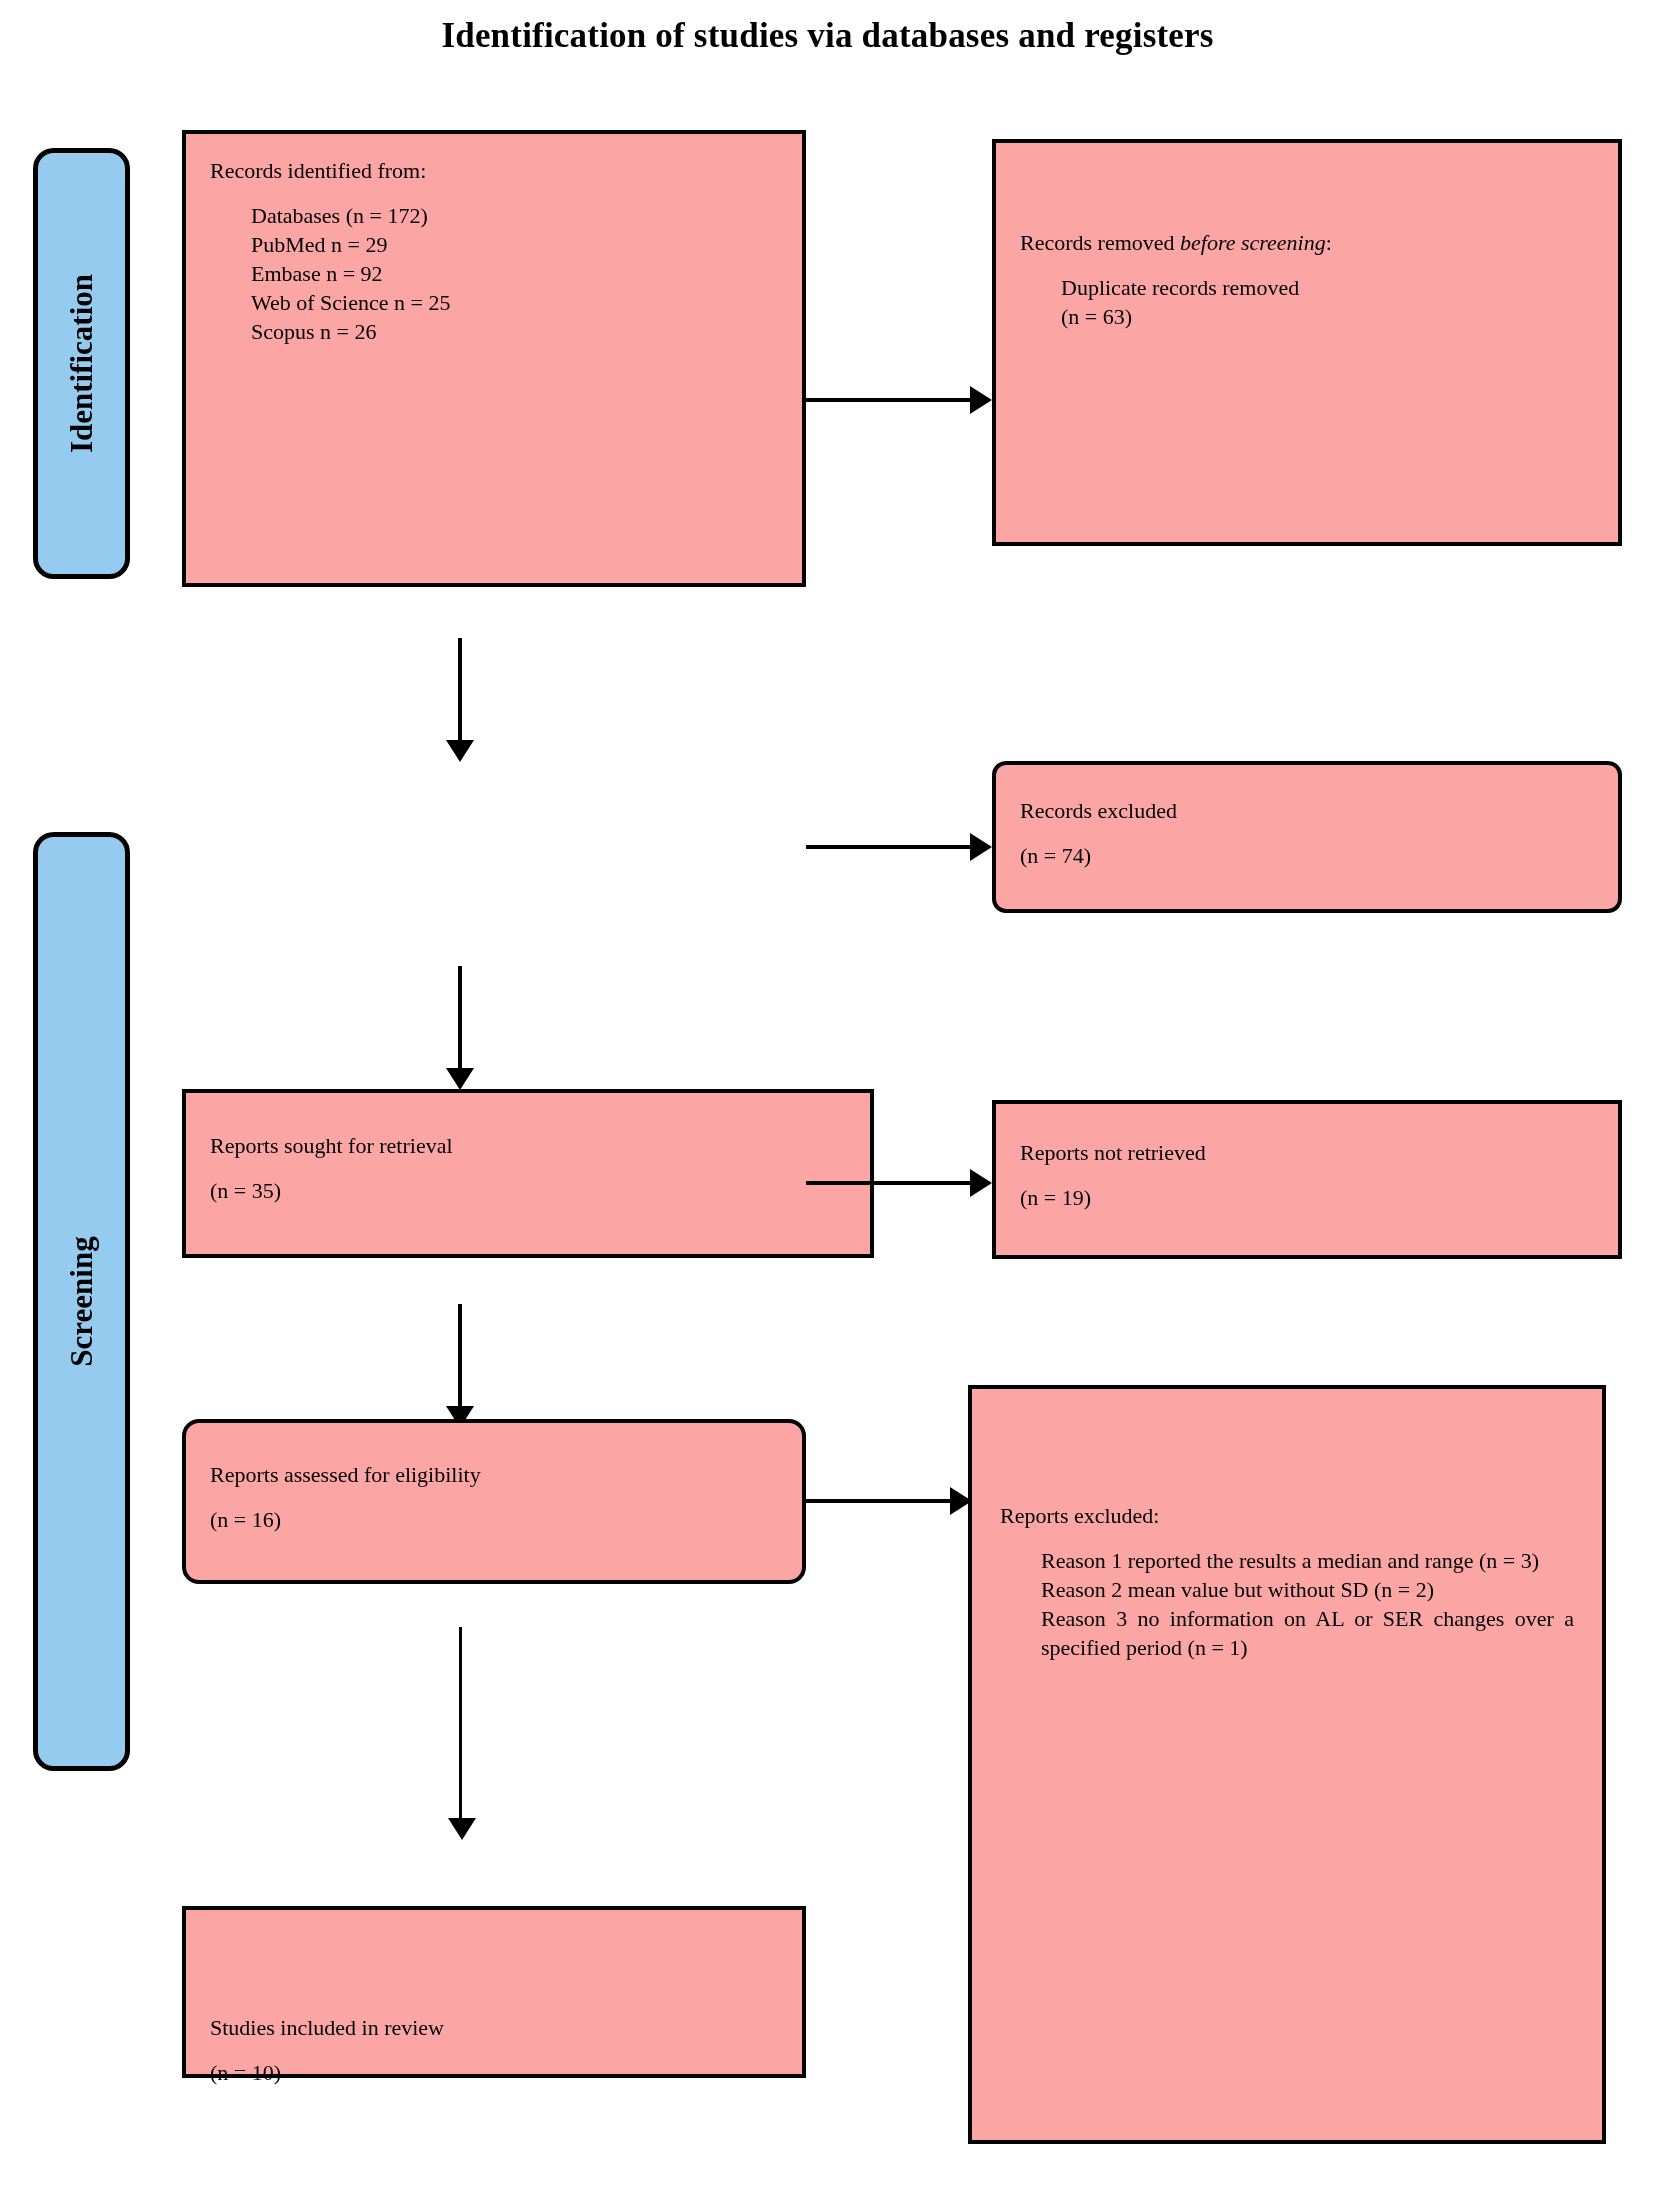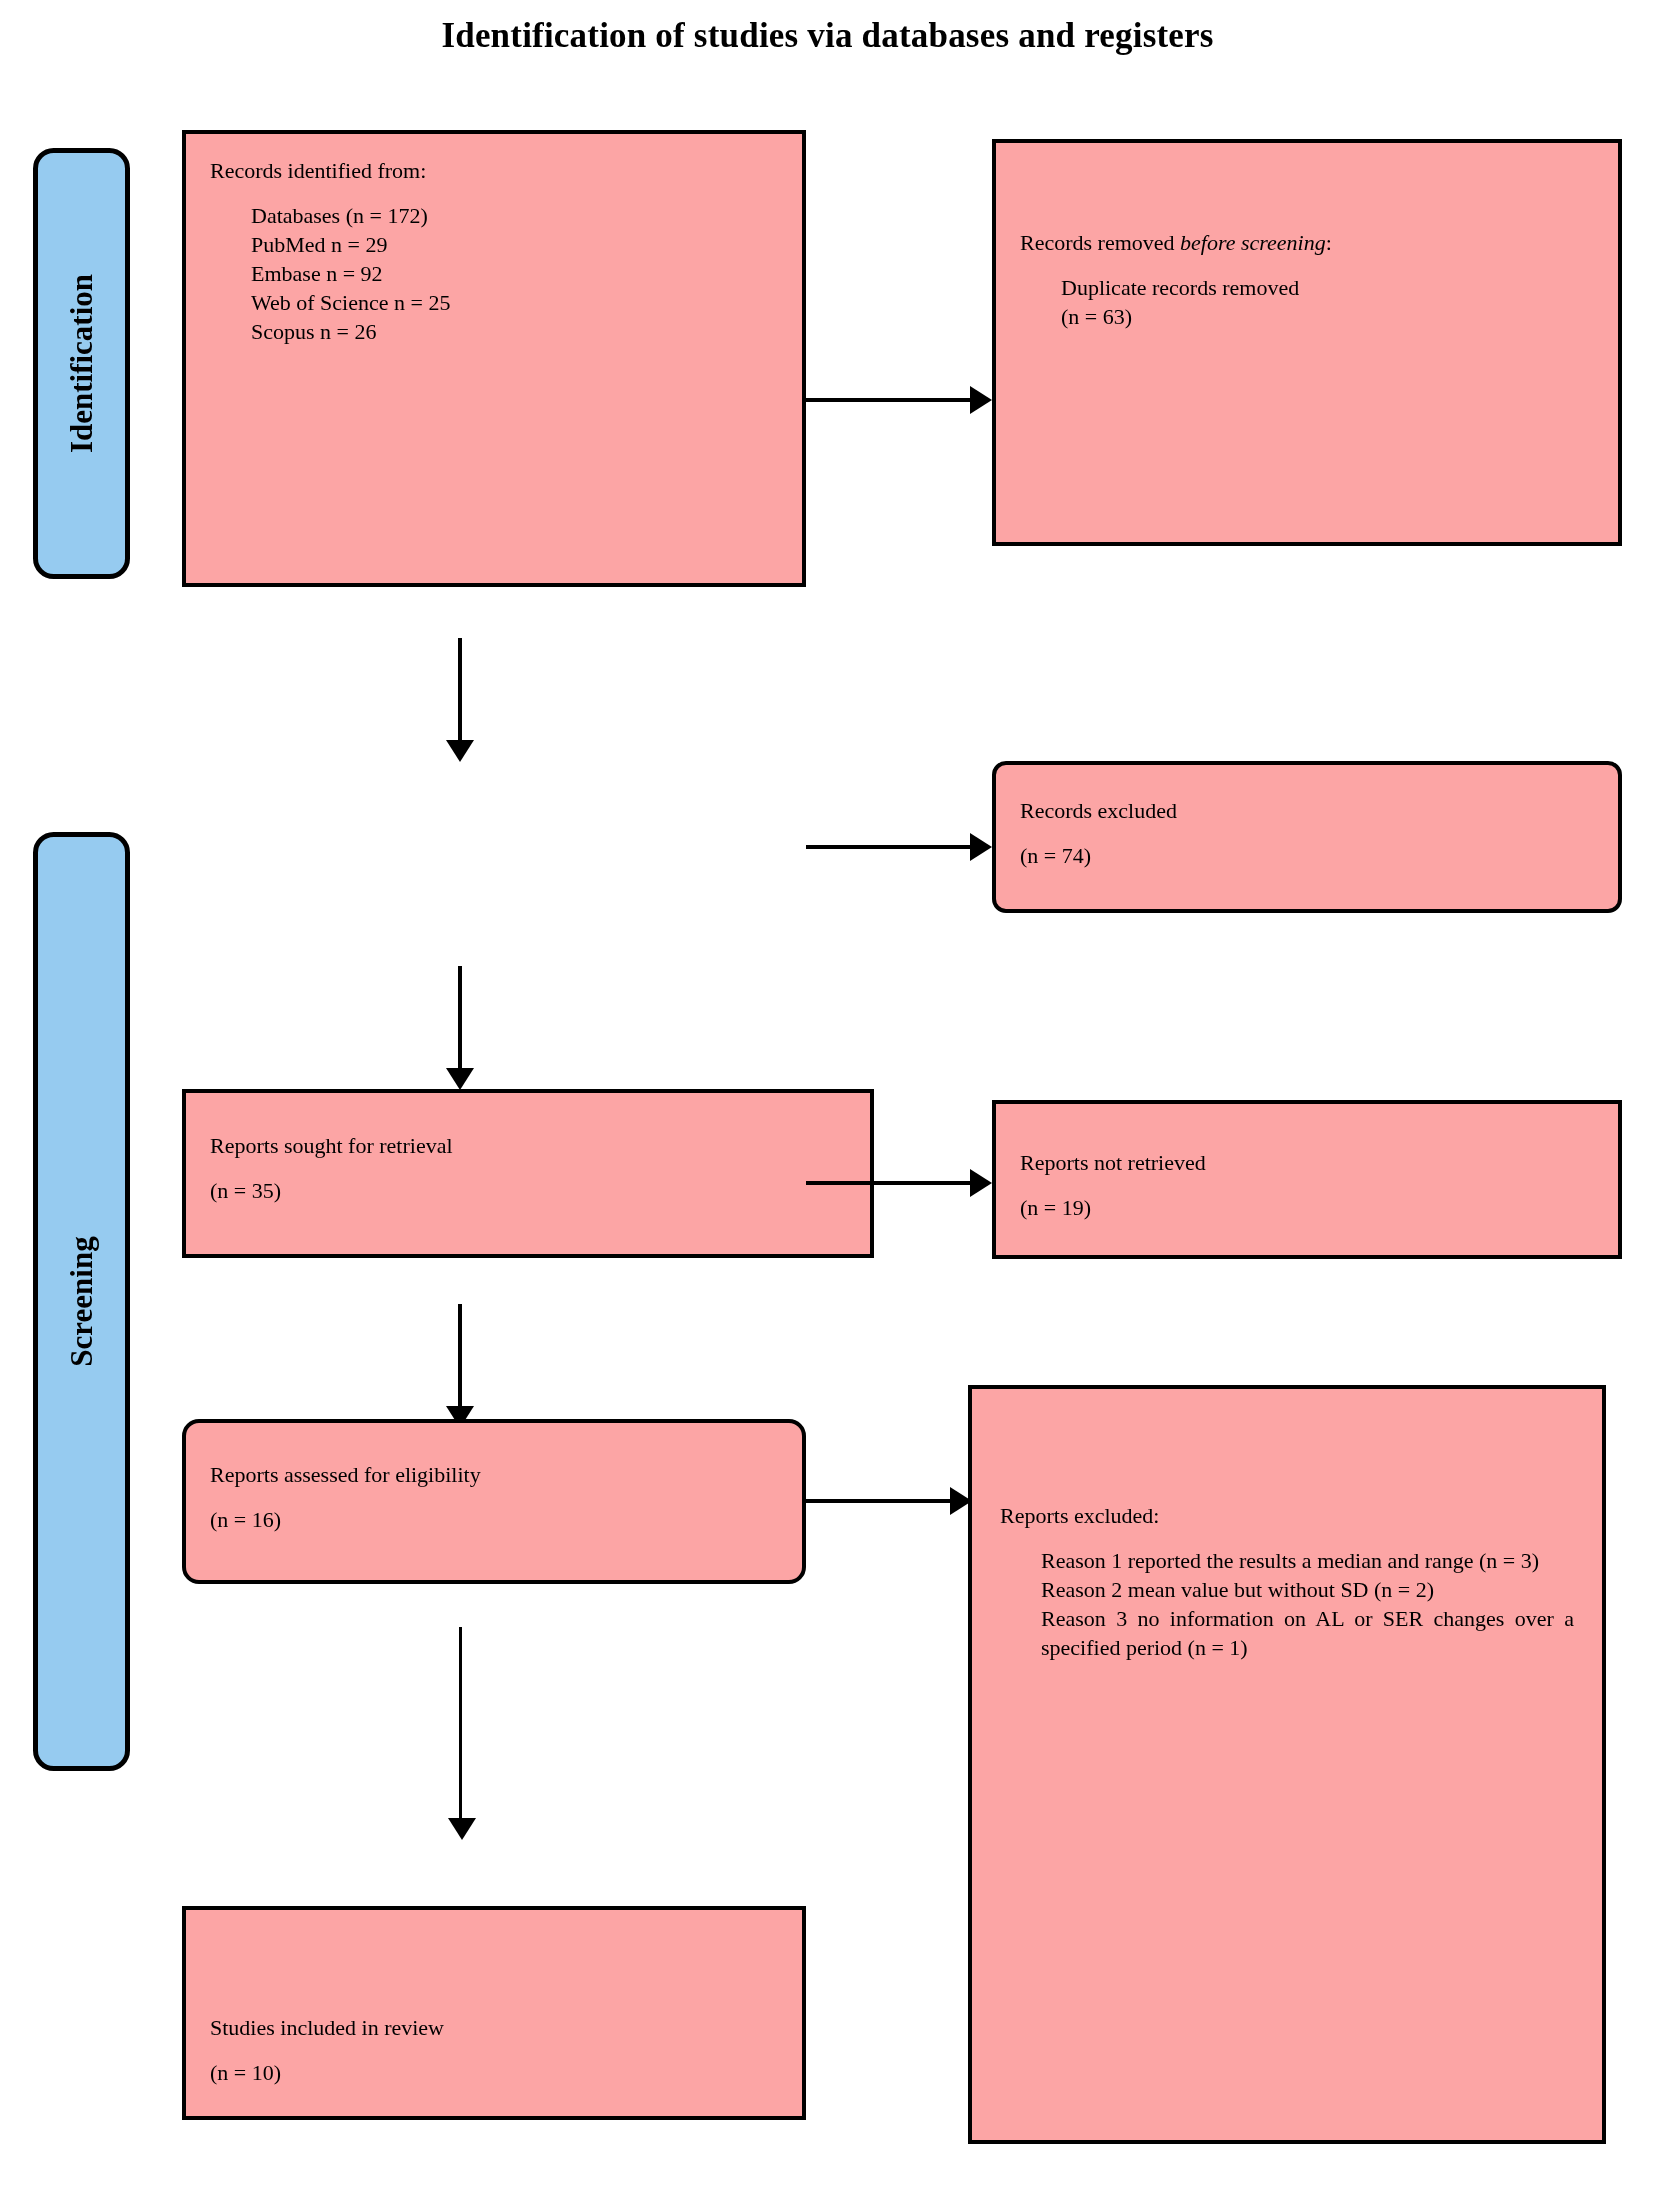--- a/index.html
+++ b/index.html
@@ -100,21 +100,21 @@
   <div class="v-arrow" style="left:458px;top:966px;height:103px;"></div>
 
   <div class="pbox" style="left:182px;top:1089px;width:692px;height:169px;padding-top:38px;">
     <div class="ln">Reports sought for retrieval</div>
     <div class="gap"></div>
     <div class="ln">(n = 35)</div>
   </div>
 
   <div class="h-arrow" style="left:806px;top:1181px;width:165px;"></div>
 
-  <div class="pbox" style="left:992px;top:1100px;width:630px;height:159px;padding-top:44px;">
+  <div class="pbox" style="left:992px;top:1100px;width:630px;height:159px;padding-top:34px;">
     <div class="ln">Reports not retrieved</div>
     <div class="gap"></div>
     <div class="ln">(n = 19)</div>
   </div>
 
   <div class="v-arrow" style="left:458px;top:1304px;height:103px;"></div>
 
   <div class="pbox" style="left:182px;top:1419px;width:624px;height:165px;padding-top:37px;border-radius:17px;">
     <div class="ln">Reports assessed for eligibility</div>
     <div class="gap"></div>
@@ -126,20 +126,20 @@
   <div class="pbox" style="left:968px;top:1385px;width:638px;height:759px;padding:112px 28px 18px 28px;">
     <div class="ln">Reports excluded:</div>
     <div class="gap"></div>
     <div class="just ind">Reason 1 reported the results a median and range (n = 3)</div>
     <div class="just ind">Reason 2 mean value but without SD (n = 2)</div>
     <div class="just ind">Reason 3 no information on AL or SER changes over a specified period (n = 1)</div>
   </div>
 
   <div class="v-arrow thin" style="left:459px;top:1627px;height:192px;"></div>
 
-  <div class="pbox" style="left:182px;top:1906px;width:624px;height:214px;padding-top:103px;">
+  <div class="pbox" style="left:182px;top:1906px;width:624px;height:172px;padding-top:103px;">
     <div class="ln">Studies included in review</div>
     <div class="gap"></div>
     <div class="ln">(n = 10)</div>
   </div>
 
 </div>
 
 
 </body></html>

